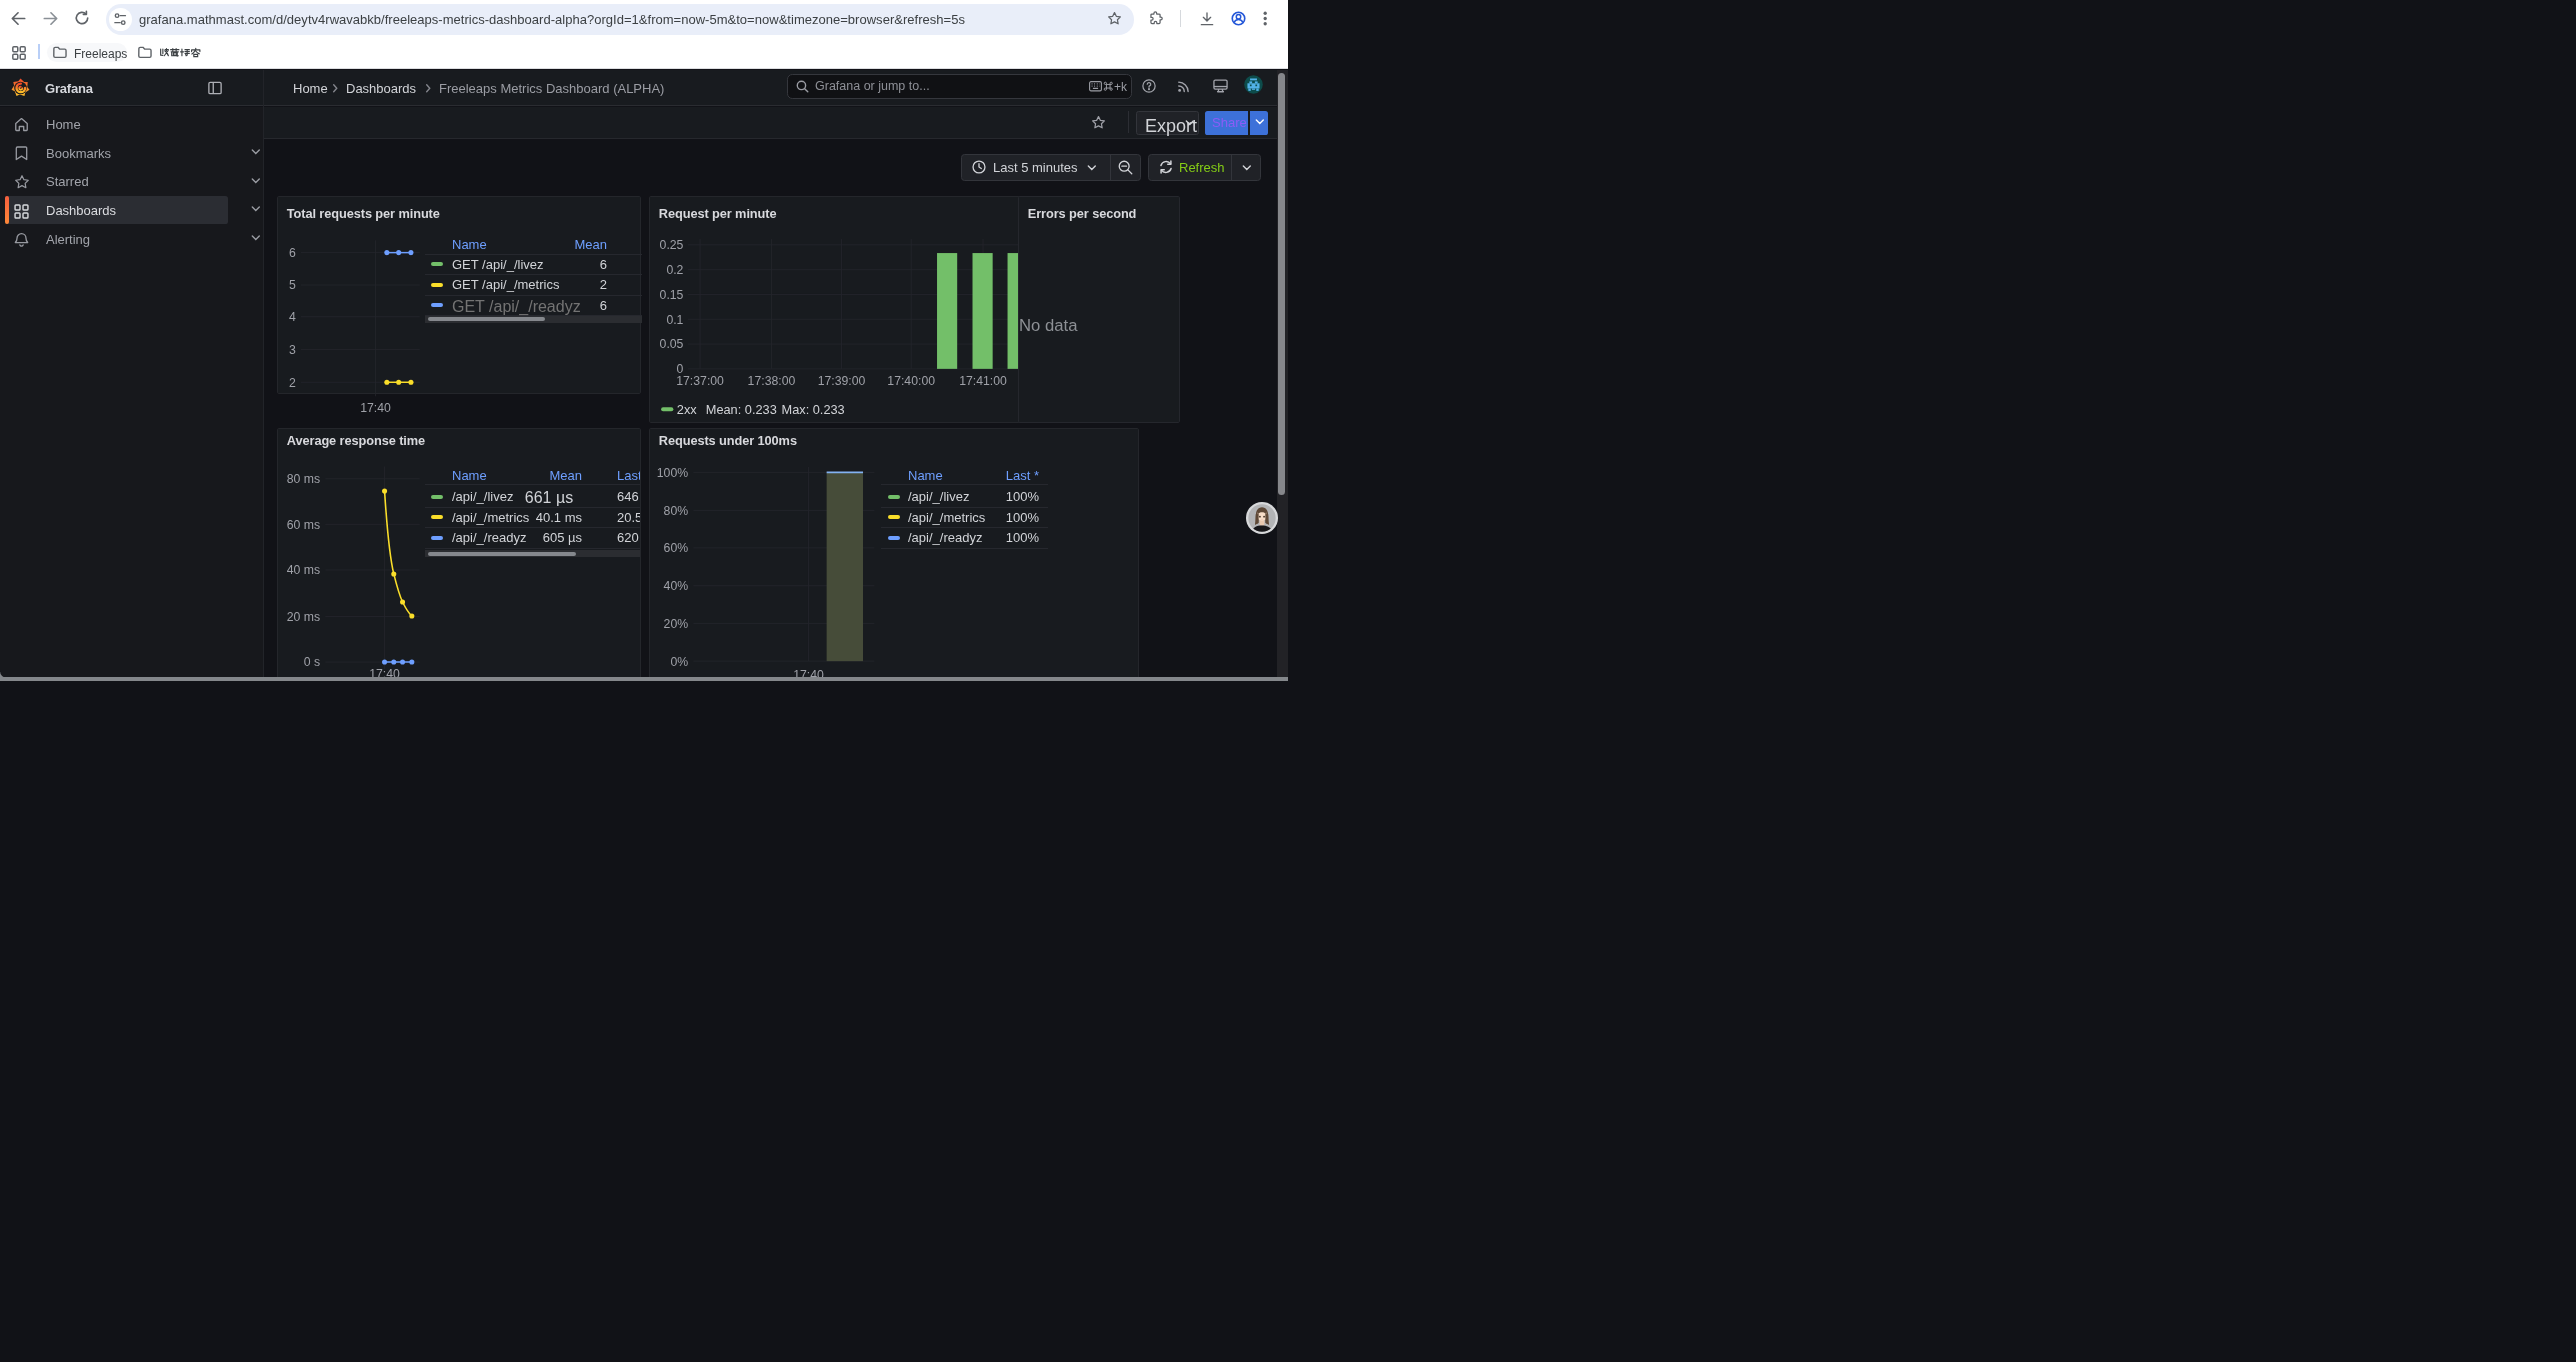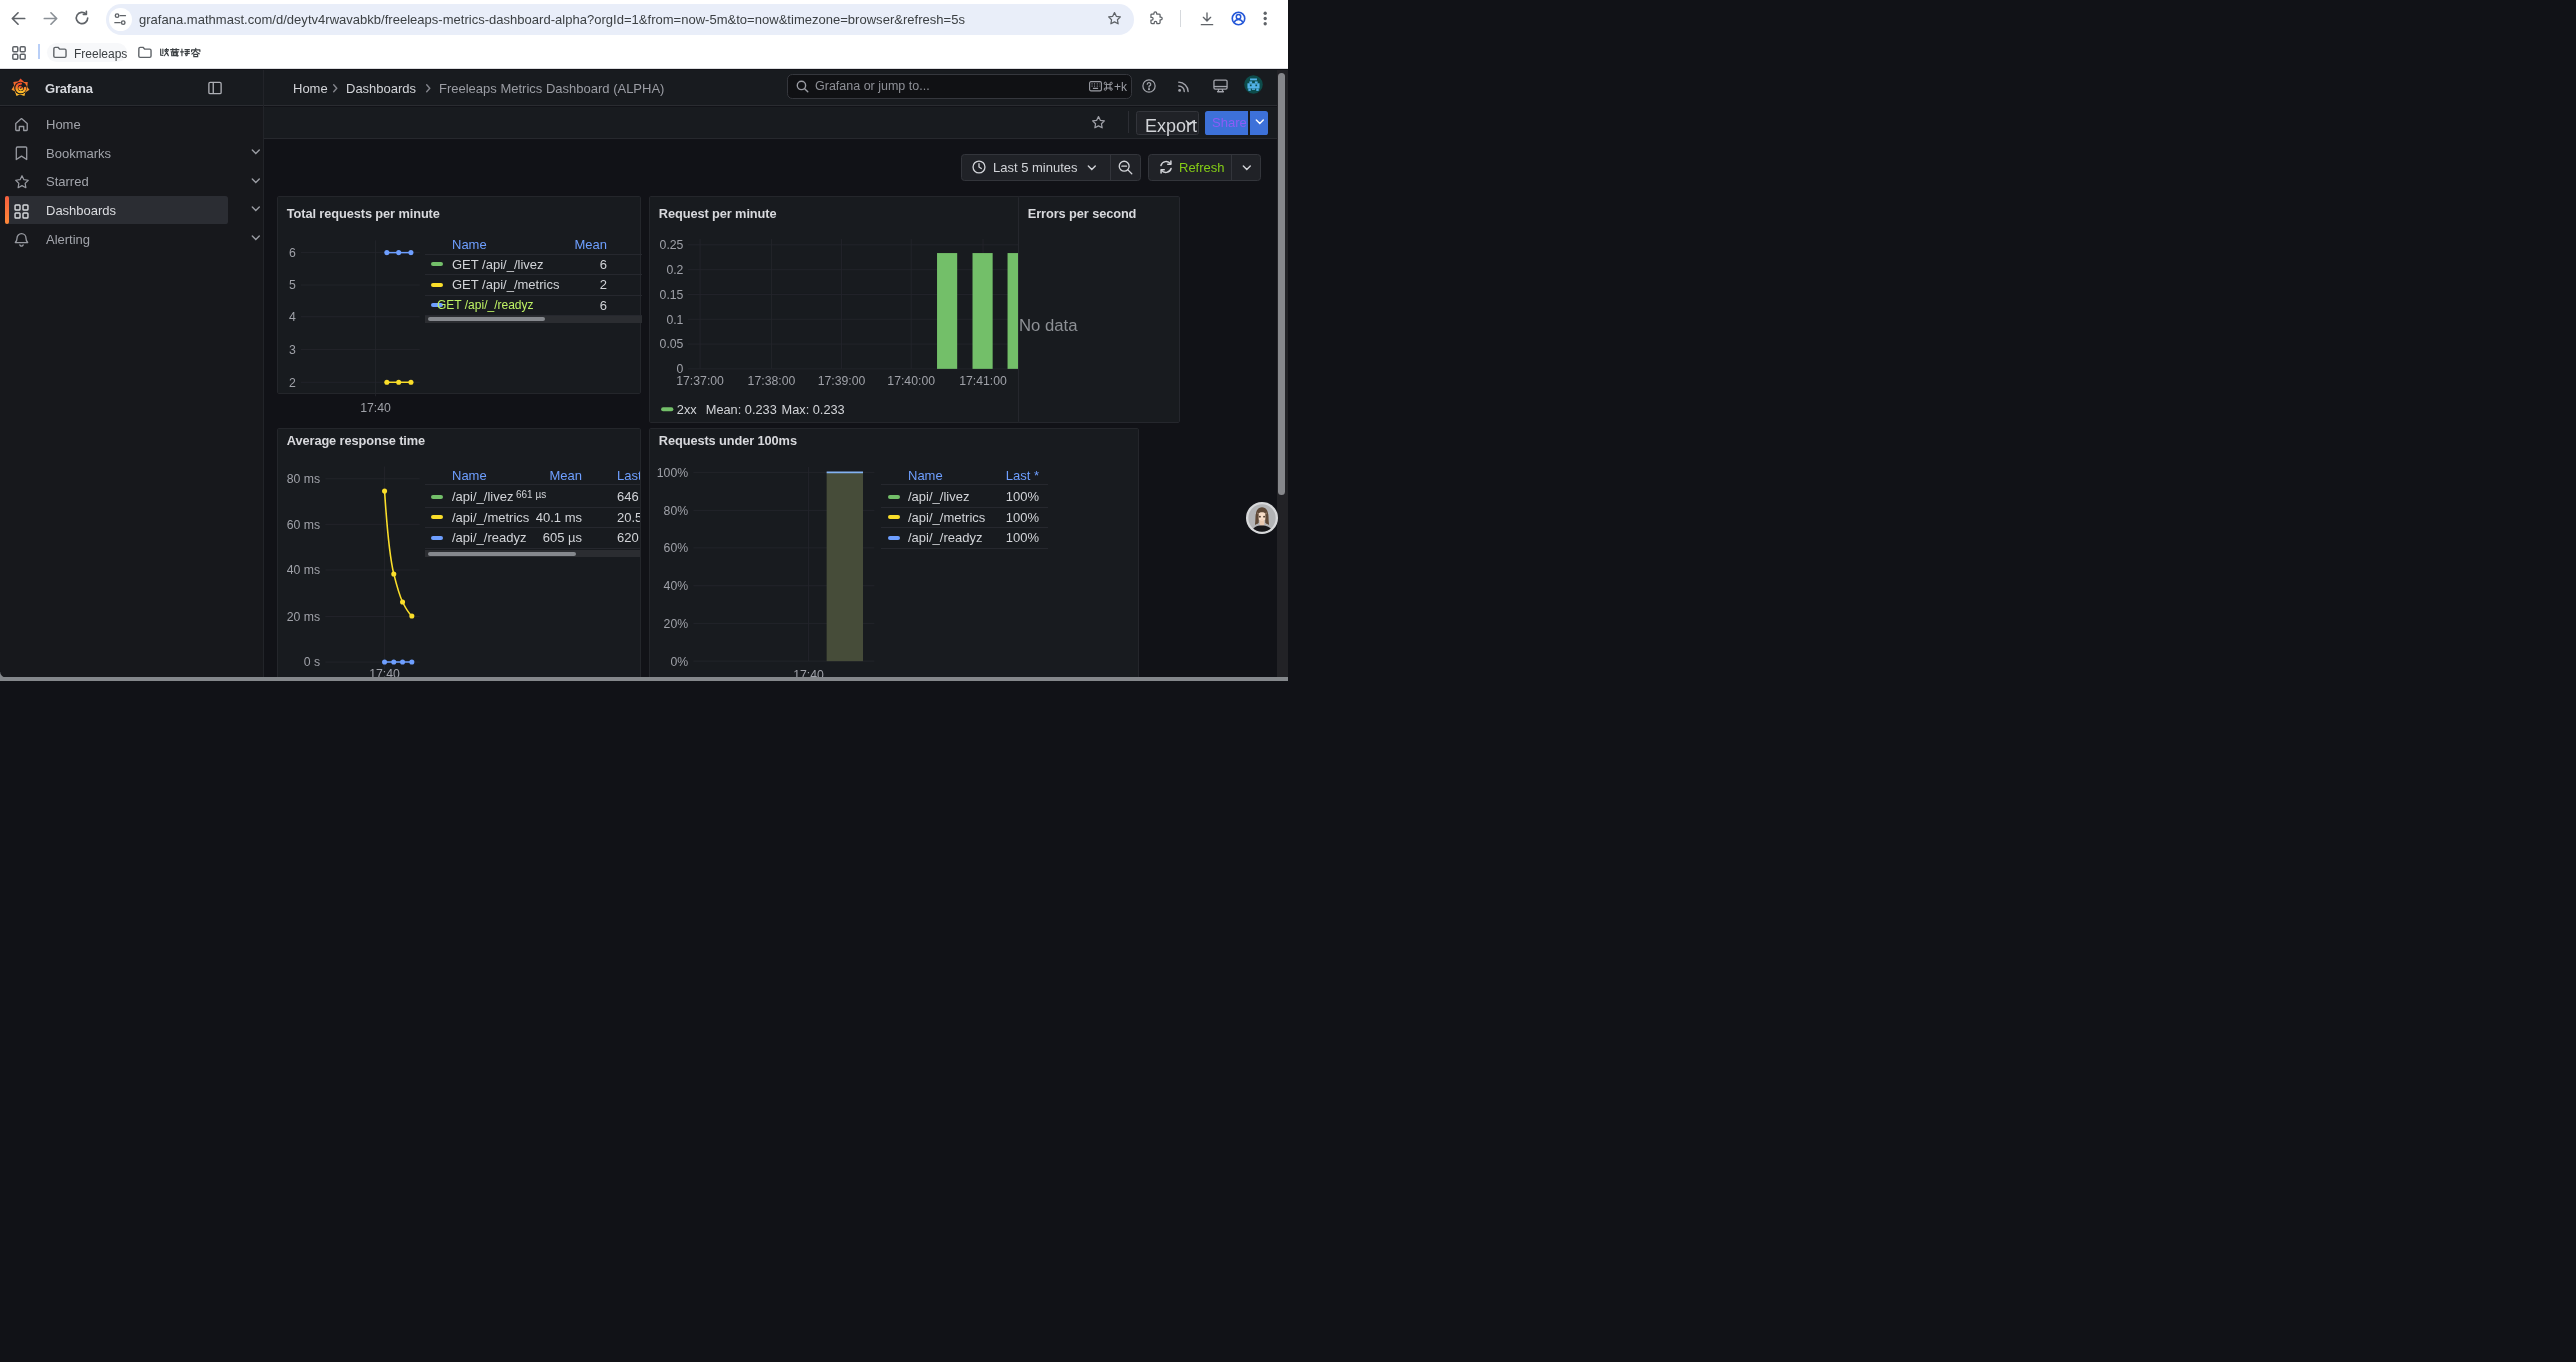--- a/index.html
+++ b/index.html
@@ -297,21 +297,21 @@
   <div class="a" style="left:147px;top:77px;width:217px;height:0.9px;background:#26282e"></div>
   <div class="a" style="left:147px;top:98px;width:217px;height:0.9px;background:#26282e"></div>
   <div class="a" style="left:147px;top:118px;width:217px;height:0.9px;background:#26282e"></div>
   <div class="a" style="left:153px;top:65px;width:12.3px;height:4px;border-radius:2.2px;background:#73bf69"></div>
   <div class="t" style="left:174px;top:60px;font-size:13px;color:#d2d4d8">GET /api/_/livez</div>
   <div class="a" style="left:263px;top:60px;width:66px;font-size:13px;color:#d2d4d8;text-align:right">6</div>
   <div class="a" style="left:153px;top:86px;width:12.3px;height:4px;border-radius:2.2px;background:#fade2a"></div>
   <div class="t" style="left:174px;top:80px;font-size:13px;color:#d2d4d8">GET /api/_/metrics</div>
   <div class="a" style="left:263px;top:80px;width:66px;font-size:13px;color:#d2d4d8;text-align:right">2</div>
   <div class="a" style="left:153px;top:106px;width:12.3px;height:4px;border-radius:2.2px;background:#6e9fff"></div>
-  <div class="t" style="left:159px;top:101px;font-size:12px;color:#bef264">GET /api/_/readyz</div>
+  <div class="t" style="left:174px;top:101px;font-size:16px;color:#737373">GET /api/_/readyz</div>
   <div class="a" style="left:263px;top:101px;width:66px;font-size:13px;color:#d2d4d8;text-align:right">6</div>
   <div class="a" style="left:147px;top:119px;width:217px;height:6.6px;background:#2b2d31"></div>
   <div class="a" style="left:150px;top:120px;width:117px;height:4.4px;border-radius:2.2px;background:#85888d"></div>
 </div>
 
 <div class="a" style="left:649px;top:196px;width:406px;height:227px;background:#181b1f;border:0.9px solid #24262b;border-radius:1.8px">
   <div class="t" style="left:8.8px;top:8.8px;font-size:12.8px;font-weight:bold;letter-spacing:-0.1px;color:#d8d9dd">Request per minute</div>
   <svg class="a" style="left:0;top:0" width="405" height="226" viewBox="0 0 462 258">
     <g stroke="#23252b" stroke-width="1">
       <path d="M43 54.6 H442.5 M43 83 H442.5 M43 111.3 H442.5 M43 139.6 H442.5 M43 167.9 H442.5 M43 196.2 H442.5"></path>
@@ -381,21 +381,21 @@
   </svg>
   <div class="t" style="left:174px;top:39px;font-size:13px;font-weight:500;color:#6e9fff">Name</div>
   <div class="a" style="left:238px;top:39px;width:66px;font-size:13px;font-weight:500;color:#6e9fff;text-align:right">Mean</div>
   <div class="t" style="left:339px;top:39px;font-size:13px;font-weight:500;color:#6e9fff">Last *</div>
   <div class="a" style="left:147px;top:55px;width:217px;height:0.9px;background:#26282e"></div>
   <div class="a" style="left:147px;top:78px;width:217px;height:0.9px;background:#26282e"></div>
   <div class="a" style="left:147px;top:98px;width:217px;height:0.9px;background:#26282e"></div>
   <div class="a" style="left:147px;top:119px;width:217px;height:0.9px;background:#26282e"></div>
   <div class="a" style="left:153px;top:66px;width:12.3px;height:4px;border-radius:2.2px;background:#73bf69"></div>
   <div class="t" style="left:174px;top:60px;font-size:13px;color:#d2d4d8">/api/_/livez</div>
-  <div class="a" style="left:238px;top:60px;width:66px;font-size:10px;color:#d2d4d8;text-align:left">661 µs</div>
+  <div class="a" style="left:238px;top:60px;width:66px;font-size:16px;color:#d2d4d8;text-align:center">661 µs</div>
   <div class="t" style="left:339px;top:60px;font-size:13px;color:#d2d4d8">646 µs</div>
   <div class="a" style="left:153px;top:86px;width:12.3px;height:4px;border-radius:2.2px;background:#fade2a"></div>
   <div class="t" style="left:174px;top:81px;font-size:13px;color:#d2d4d8">/api/_/metrics</div>
   <div class="a" style="left:238px;top:81px;width:66px;font-size:13px;color:#d2d4d8;text-align:right">40.1 ms</div>
   <div class="t" style="left:339px;top:81px;font-size:13px;color:#d2d4d8">20.5 ms</div>
   <div class="a" style="left:153px;top:107px;width:12.3px;height:4px;border-radius:2.2px;background:#6e9fff"></div>
   <div class="t" style="left:174px;top:101px;font-size:13px;color:#d2d4d8">/api/_/readyz</div>
   <div class="a" style="left:238px;top:101px;width:66px;font-size:13px;color:#d2d4d8;text-align:right">605 µs</div>
   <div class="t" style="left:339px;top:101px;font-size:13px;color:#d2d4d8">620 µs</div>
   <div class="a" style="left:147px;top:121px;width:217px;height:6.6px;background:#2b2d31"></div>

